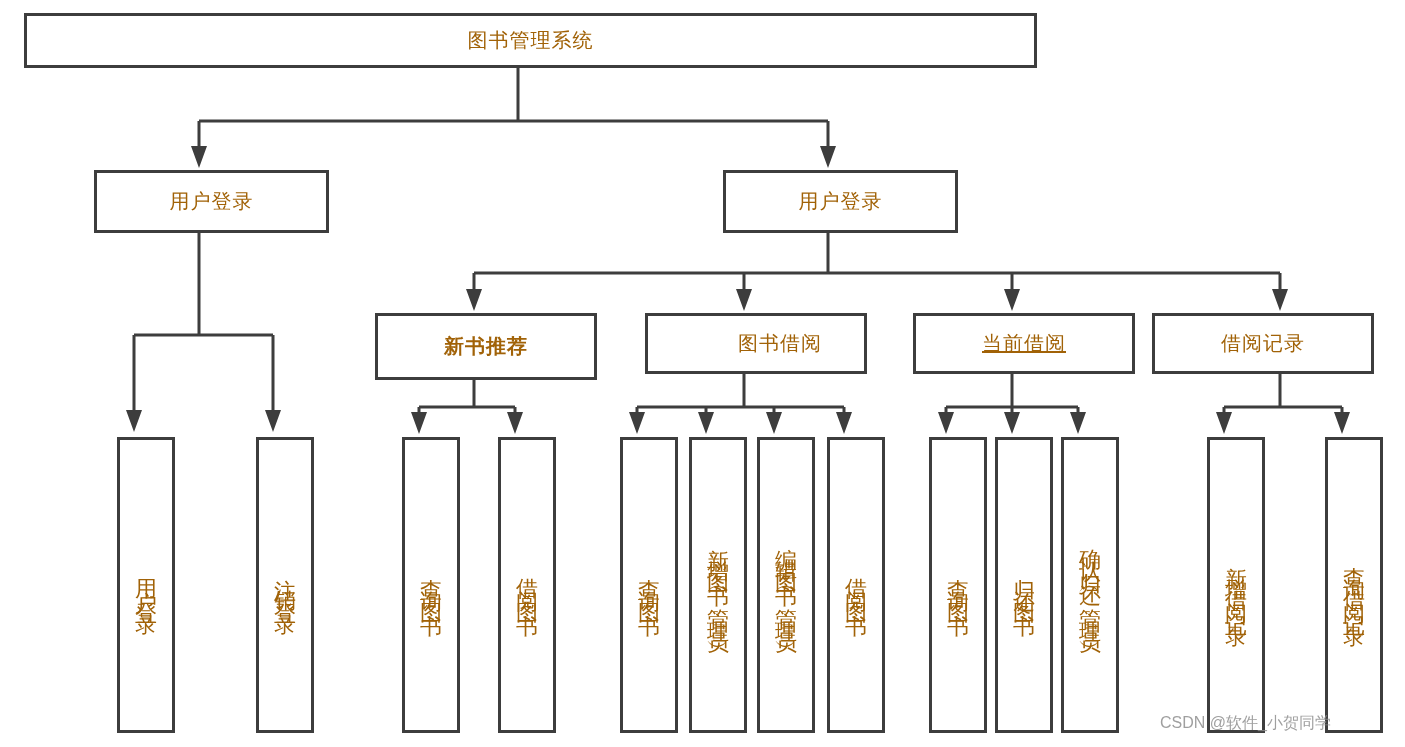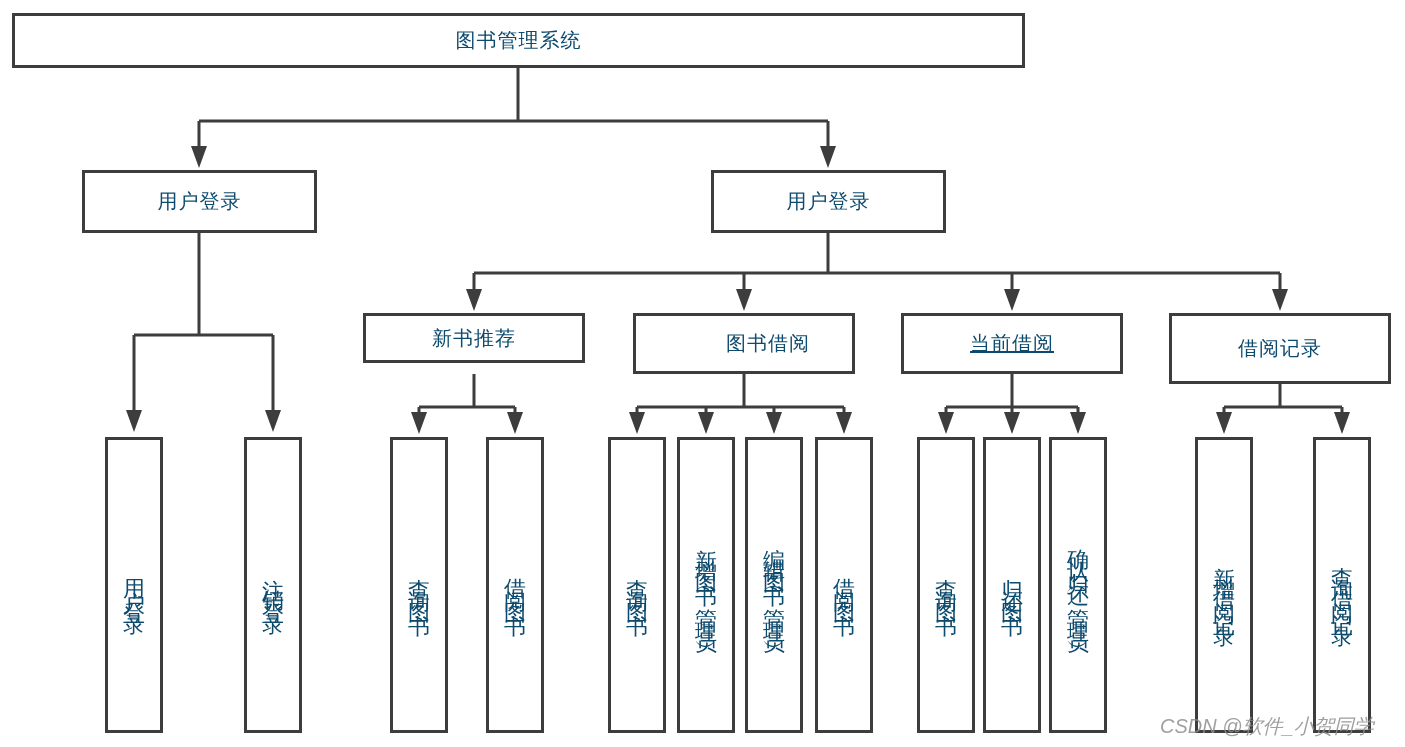--- a/index.html
+++ b/index.html
@@ -19,50 +19,50 @@
     position: absolute;
     left: 0;
     top: 0;
     z-index: 1;
   }
   .node {
     position: absolute;
     box-sizing: border-box;
     border: 3px solid #3d3d3d;
     background: #ffffff;
-    color: #0c4a6e;
+    color: #a16207;
     display: flex;
     align-items: center;
     justify-content: center;
     z-index: 2;
+    margin-left: 12px;
   }
   .node.h {
     font-size: 20px;
     letter-spacing: 1px;
     white-space: nowrap;
   }
   .node.v {
     writing-mode: vertical-rl;
     text-orientation: mixed;
     font-size: 22px;
     letter-spacing: 12px;
     line-height: 1;
     text-align: center;
   }
   #watermark {
     position: absolute;
     left: 1160px;
     top: 713px;
     width: 240px;
-    font-size: 20px;
+    font-size: 16px;
     color: #8f8f8f;
     opacity: 0.85;
     white-space: nowrap;
     z-index: 3;
-    font-style: italic;
   }
 </style>
 </head>
 <body>
 
 <div id="canvas">
 
   <svg id="connectors" width="1405" height="747" viewBox="0 0 1405 747" xmlns="http://www.w3.org/2000/svg">
     <path fill="none" stroke="#3d3d3d" stroke-width="3" d="M518 68 V121 M199 121 H828 M199 121 V147 M828 121 V147
              M199 233 V335 M134 335 H273 M134 335 V411 M273 335 V411
@@ -81,24 +81,24 @@
              M938 412 L954 412 L946 434 Z  M1004 412 L1020 412 L1012 434 Z
              M1070 412 L1086 412 L1078 434 Z  M1216 412 L1232 412 L1224 434 Z
              M1334 412 L1350 412 L1342 434 Z"></path>
   </svg>
 
   <div class="node h" style="left:12px; top:13px; width:1013px; height:55px;">图书管理系统</div>
 
   <div class="node h" style="left:82px; top:170px; width:235px; height:63px;">用户登录</div>
   <div class="node h" style="left:711px; top:170px; width:235px; height:63px;">用户登录</div>
 
-  <div class="node h" style="left:363px; top:313px; width:222px; height:50px;">新书推荐</div>
+  <div class="node h" style="left:363px; top:313px; width:222px; height:67px;font-weight:bold;">新书推荐</div>
   <div class="node h" style="left:633px; top:313px; width:222px; height:61px;padding-left:48px;">图书借阅</div>
   <div class="node h" style="left:901px; top:313px; width:222px; height:61px;text-decoration:underline;">当前借阅</div>
-  <div class="node h" style="left:1169px; top:313px; width:222px; height:71px;">借阅记录</div>
+  <div class="node h" style="left:1140px; top:313px; width:222px; height:61px;">借阅记录</div>
 
   <div class="node v" style="left:105px; top:437px; width:58px; height:296px;">用户登录</div>
   <div class="node v" style="left:244px; top:437px; width:58px; height:296px;">注销登录</div>
 
   <div class="node v" style="left:390px; top:437px; width:58px; height:296px;">查询图书</div>
   <div class="node v" style="left:486px; top:437px; width:58px; height:296px;">借阅图书</div>
 
   <div class="node v" style="left:608px; top:437px; width:58px; height:296px;">查询图书</div>
   <div class="node v" style="left:677px; top:437px; width:58px; height:296px;">新增图书（管理员）</div>
   <div class="node v" style="left:745px; top:437px; width:58px; height:296px;">编辑图书（管理员）</div>

